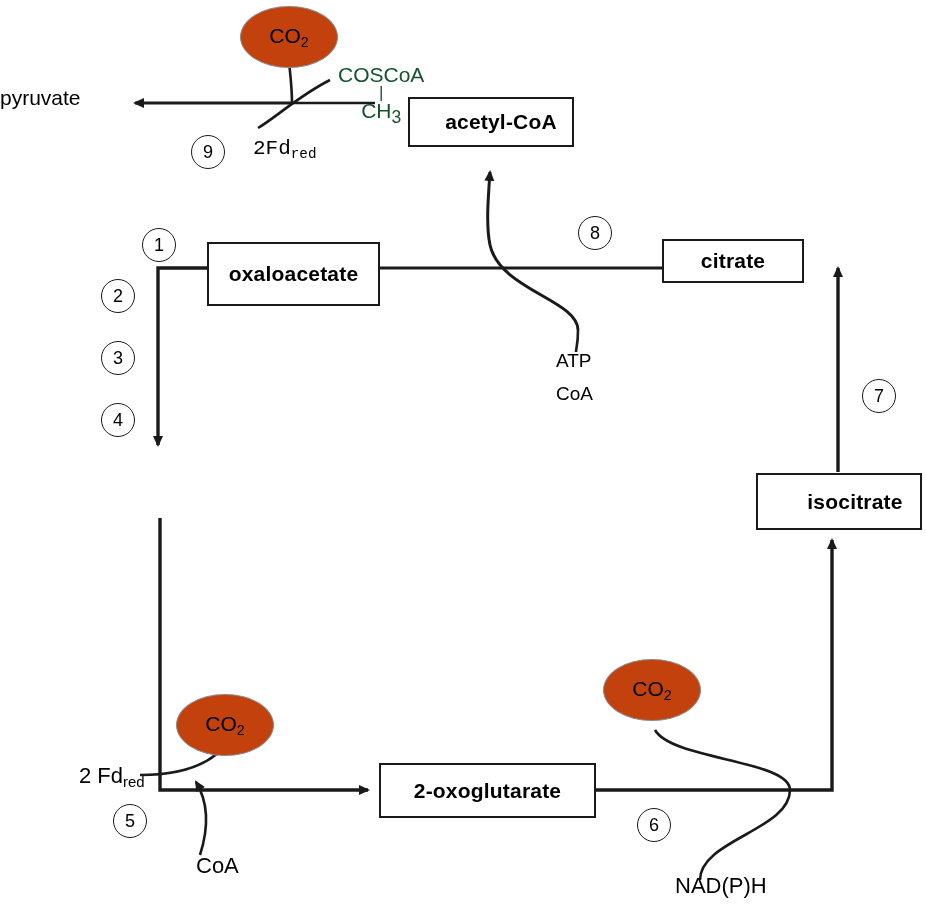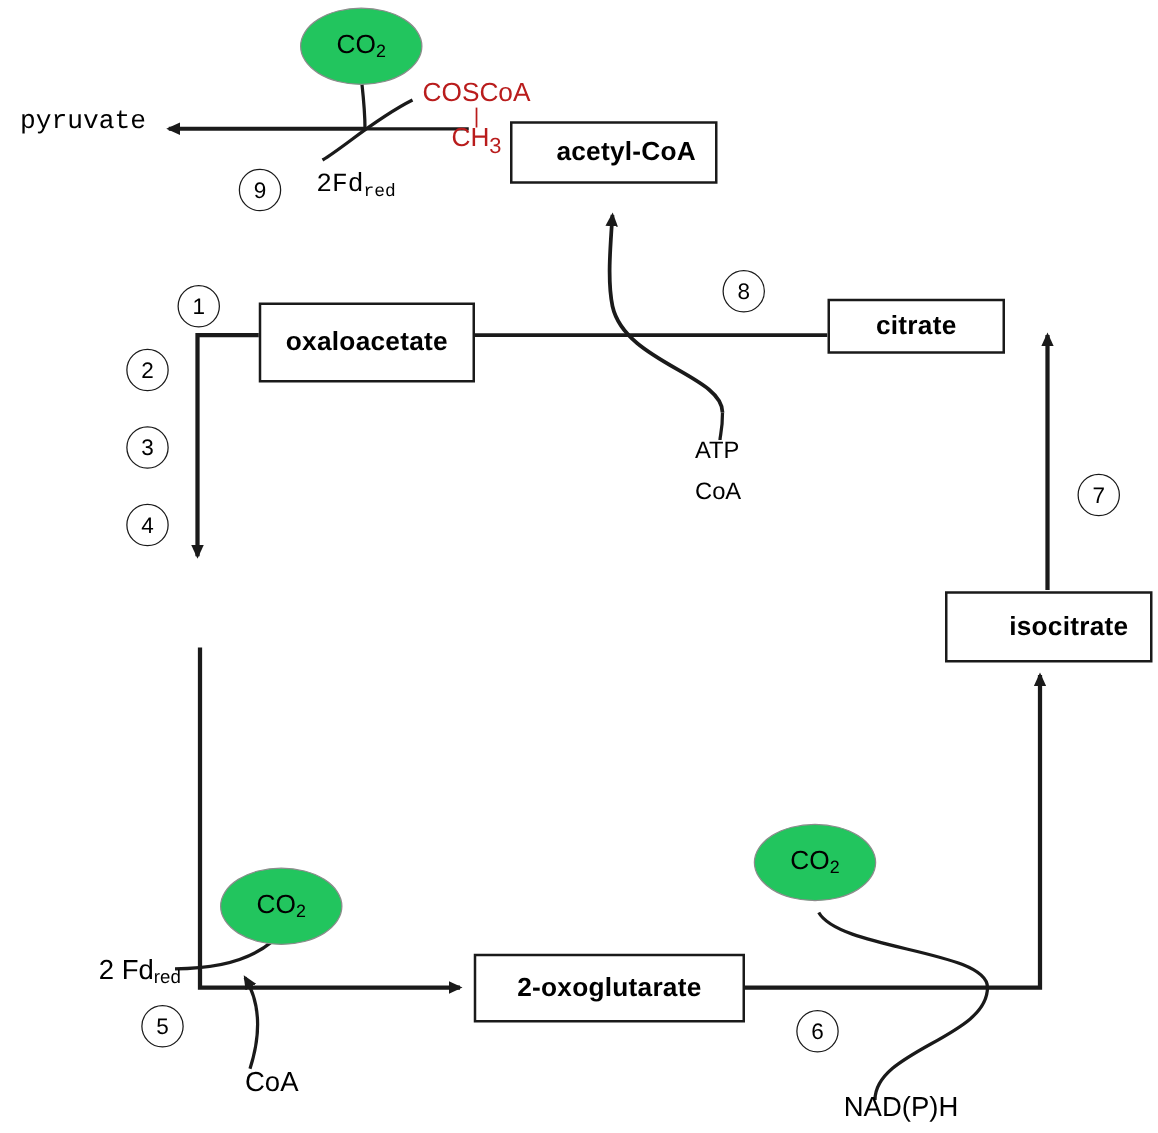--- a/index.html
+++ b/index.html
@@ -51,21 +51,21 @@
     font-size: 18px;
     color: #000000;
   }
   .co2-ellipse {
     position: absolute;
     box-sizing: border-box;
     width: 98px;
     height: 62px;
     border: 1.4px solid #8c8c8c;
     border-radius: 50%;
-    background: #22c55e;
+    background: #c2410c;
     display: flex;
     align-items: center;
     justify-content: center;
     font-size: 21px;
     color: #000000;
   }
   .co2-ellipse sub,
   .plain-label sub {
     font-size: 0.68em;
     vertical-align: -0.25em;
@@ -79,21 +79,21 @@
   .plain-label.small {
     font-size: 22px;
     margin-left: 21px;
   }
   .plain-label.med {
     font-size: 19px;
   }
   .acetyl-struct {
     position: absolute;
     font-size: 21px;
-    color: #b91c1c;
+    color: #14532d;
     line-height: 1.05;
     text-align: center;
     white-space: nowrap;
   }
   .struct-bond {
     display: block;
     font-size: 17px;
     line-height: 0.8;
   }
 </style>
@@ -167,21 +167,21 @@
   </div>
 
   <div class="co2-ellipse" style="left:176px; top:694px;">
     <span><span>CO</span><sub>2</sub></span>
   </div>
 
   <div class="co2-ellipse" style="left:603px; top:659px;">
     <span><span>CO</span><sub>2</sub></span>
   </div>
 
-  <div class="plain-label" style="left:16px; top:86px;font-family:Liberation Mono, monospace;">pyruvate</div>
+  <div class="plain-label" style="left:0; top:86px;">pyruvate</div>
 
   <div class="plain-label" style="left:253px; top:137px;font-family:Liberation Mono, monospace;"><span>2Fd</span><sub>red</sub></div>
 
   <div class="plain-label med" style="left:556px; top:350px;">ATP</div>
   <div class="plain-label med" style="left:556px; top:383px;">CoA</div>
 
   <div class="plain-label small" style="left:58px; top:763px;"><span>2 Fd</span><sub>red</sub></div>
 
   <div class="plain-label small" style="left:175px; top:853px;">CoA</div>
 

